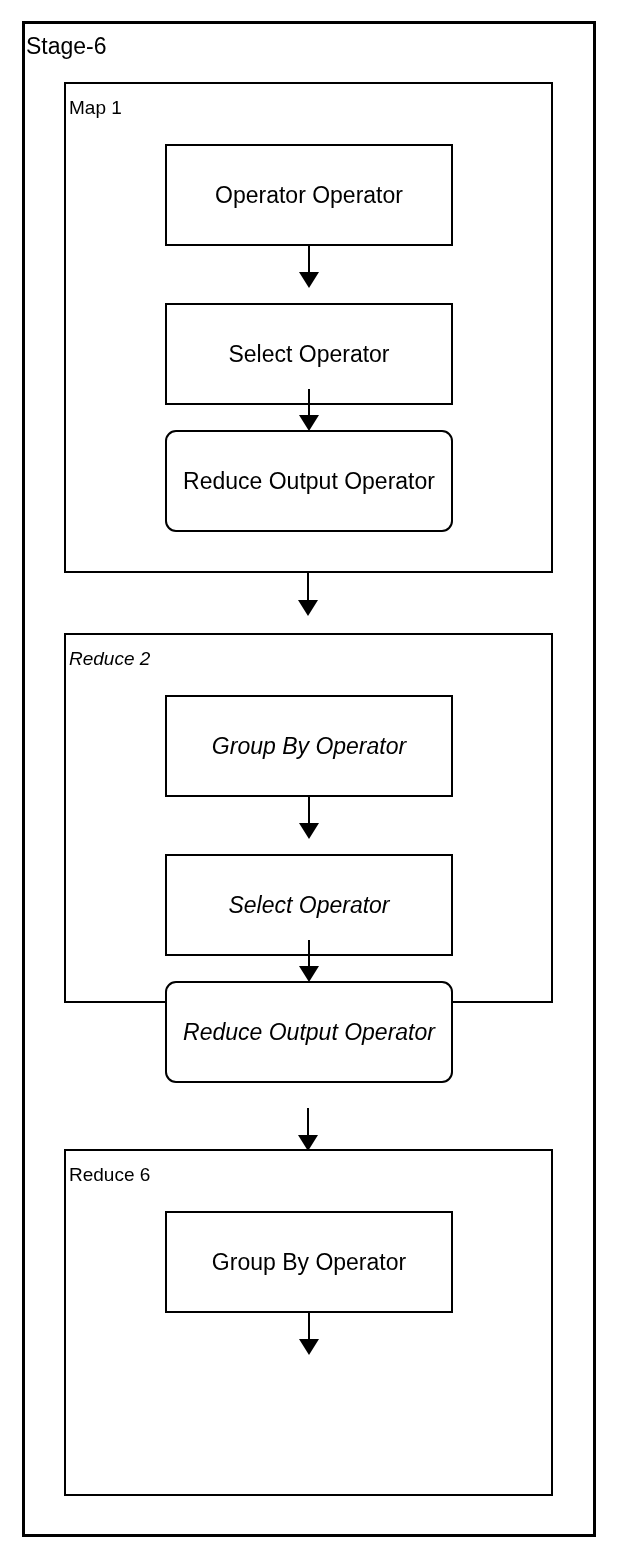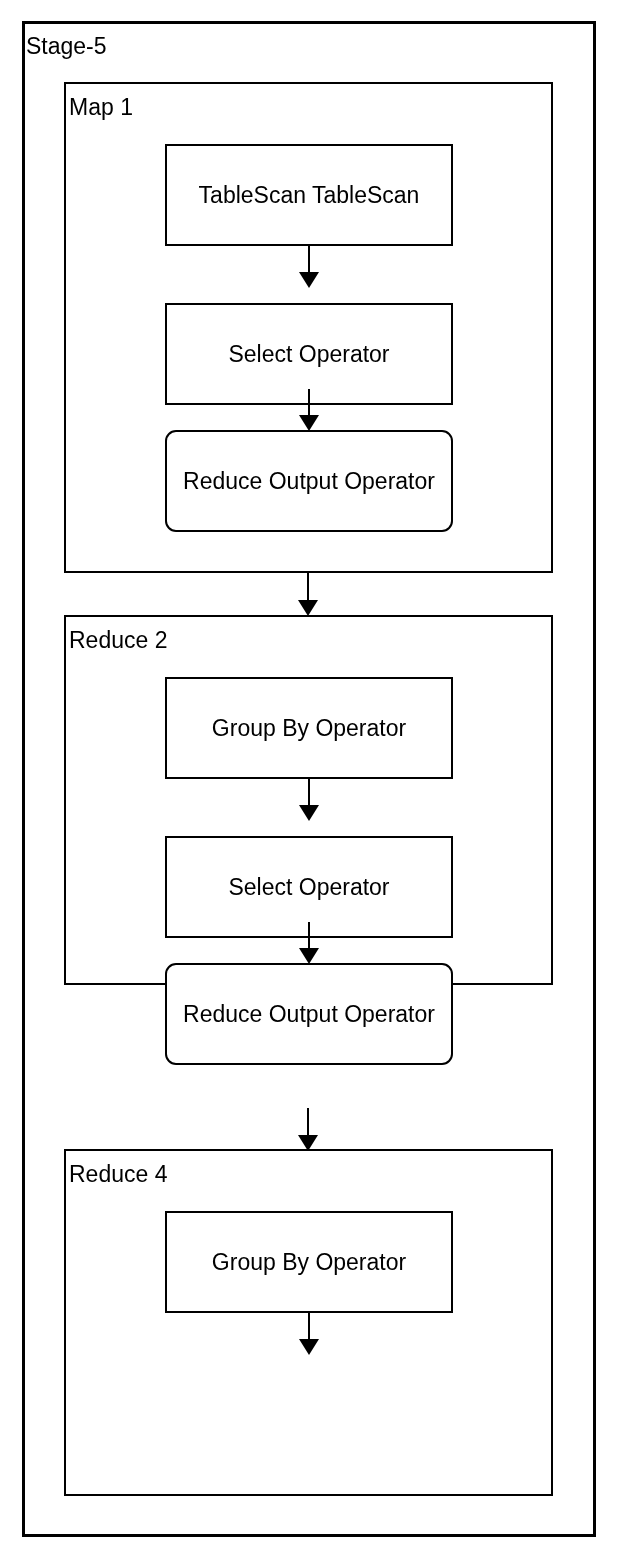--- a/index.html
+++ b/index.html
@@ -35,27 +35,27 @@
   }
   .group-box {
     position: absolute;
     left: 39px;
     width: 489px;
     border: 2px solid #000000;
     box-sizing: border-box;
     background: #ffffff;
   }
   .group-map1    { top: 58px;   height: 491px; }
-  .group-reduce2 { top: 591px;  height: 370px; }
+  .group-reduce2 { top: 609px;  height: 370px; font-style: italic; }
   .group-reduce3 { top: 1125px; height: 347px; }
   .group-label {
     position: absolute;
     left: 3px;
     top: 10px;
-    font-size: 23px;
+    font-size: 19px;
     line-height: 27px;
     white-space: nowrap;
   }
   .op-box {
     position: absolute;
     left: 99px;
     width: 288px;
     height: 102px;
     border: 2px solid #000000;
     box-sizing: border-box;
@@ -100,25 +100,25 @@
   .op-arrow-2 { top: 305px; }
   
   .group-arrow { left: 272px; height: 42px; }
   .group-arrow-1 { top: 549px; }
   .group-arrow-2 { top: 1084px; }
 </style>
 </head>
 <body>
 
 <div class="stage-box">
-  <div class="stage-label">Stage-5</div>
+  <div class="stage-label">Stage-6</div>
 
   <div class="group-box group-map1">
     <div class="group-label">Map 1</div>
-    <div class="op-box op-1">TableScan TableScan</div>
+    <div class="op-box op-1">Operator Operator</div>
     <div class="arrow op-arrow op-arrow-1">
       <div class="stem"></div>
       <div class="head"></div>
     </div>
     <div class="op-box op-2">Select Operator</div>
     <div class="arrow op-arrow op-arrow-2">
       <div class="stem"></div>
       <div class="head"></div>
     </div>
     <div class="op-box op-3">Reduce Output Operator</div>
@@ -143,20 +143,20 @@
     </div>
     <div class="op-box op-3">Reduce Output Operator</div>
   </div>
 
   <div class="arrow group-arrow group-arrow-2">
     <div class="stem"></div>
     <div class="head"></div>
   </div>
 
   <div class="group-box group-reduce3">
-    <div class="group-label">Reduce 4</div>
+    <div class="group-label">Reduce 6</div>
     <div class="op-box op-1">Group By Operator</div>
     <div class="arrow op-arrow op-arrow-1">
       <div class="stem"></div>
       <div class="head"></div>
     </div>
   </div>
 </div>
 
 </body></html>

